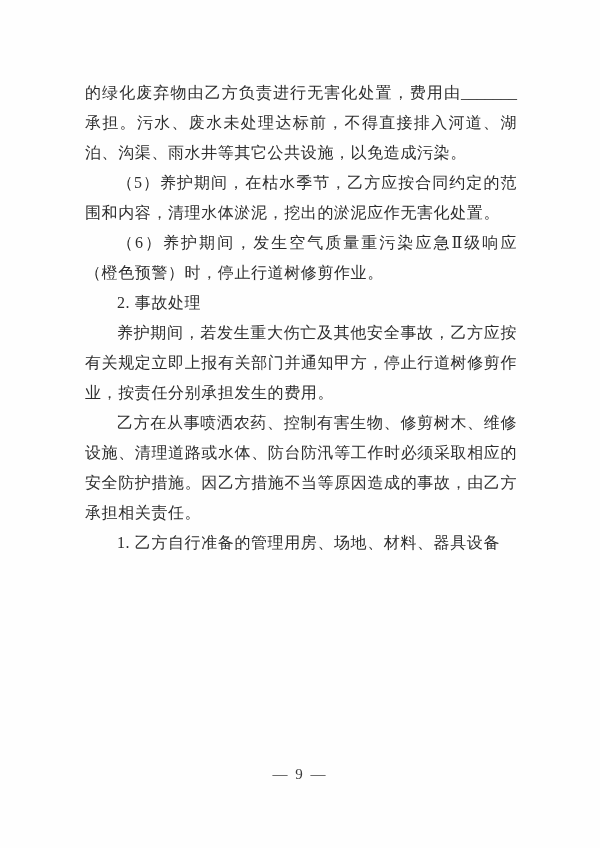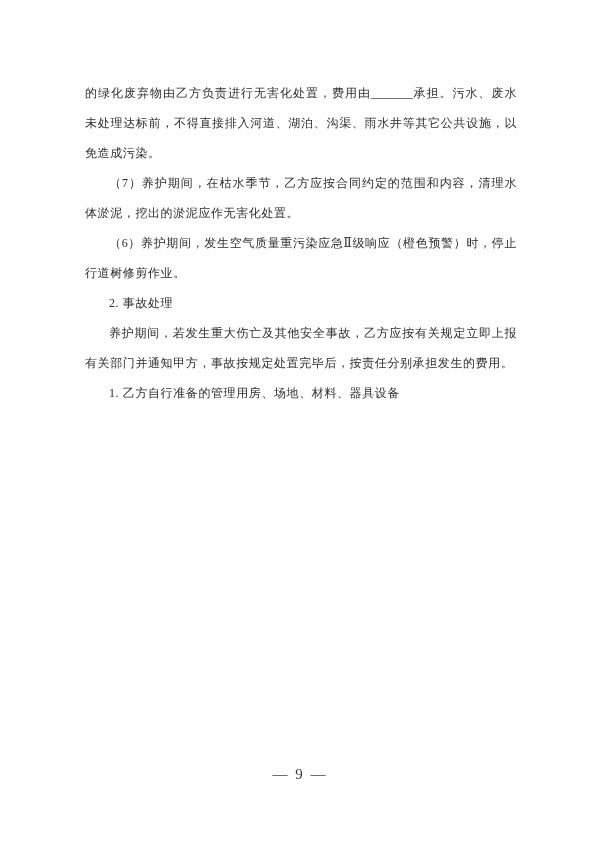--- a/index.html
+++ b/index.html
@@ -17,21 +17,21 @@
     color: #2e2e2e;
   }
   .text-block {
     position: absolute;
     left: 85px;
     top: 78px;
     width: 432px;
   }
   p.para {
     margin: 0;
-    font-size: 12px;
+    font-size: 16px;
     line-height: 30px;
     letter-spacing: 0.6px;
     text-align: justify;
     text-justify: inter-character;
     text-indent: 2em;
     white-space: normal;
   }
   p.noindent {
     text-indent: 0;
   }
@@ -57,29 +57,30 @@
 </head>
 <body>
 
 <div class="page">
 
   <div class="text-block">
 
     <p class="para noindent"><span>的绿化废弃物由乙方负责进行无害化处置，费用由</span><span class="blank">_______</span><span>承担。污水、废水未处理达标前，不得直接排入河道、湖泊、沟渠、雨水井等其它公共设施，以免造成污染。</span></p>
 
 
-    <p class="para">（7）养护期间，在枯水季节，乙方应按合同约定的范围和内容，清理水体淤泥，挖出的淤泥应作无害化处置。</p>
+    <p class="para">（5）养护期间，在枯水季节，乙方应按合同约定的范围和内容，清理水体淤泥，挖出的淤泥应作无害化处置。</p>
 
 
     <p class="para">（6）养护期间，发生空气质量重污染应急Ⅱ级响应（橙色预警）时，停止行道树修剪作业。</p>
 
     <p class="para">2. 事故处理</p>
 
-    <p class="para">养护期间，若发生重大伤亡及其他安全事故，乙方应按有关规定立即上报有关部门并通知甲方，事故按规定处置完毕后，按责任分别承担发生的费用。</p>
+    <p class="para">养护期间，若发生重大伤亡及其他安全事故，乙方应按有关规定立即上报有关部门并通知甲方，停止行道树修剪作业，按责任分别承担发生的费用。</p>
 
+    <p class="para">乙方在从事喷洒农药、控制有害生物、修剪树木、维修设施、清理道路或水体、防台防汛等工作时必须采取相应的安全防护措施。因乙方措施不当等原因造成的事故，由乙方承担相关责任。</p>
 
 
     <p class="para">1. 乙方自行准备的管理用房、场地、材料、器具设备</p>
 
   </div>
 
   <div class="footer">— 9 —</div>
 
 </div>
 

